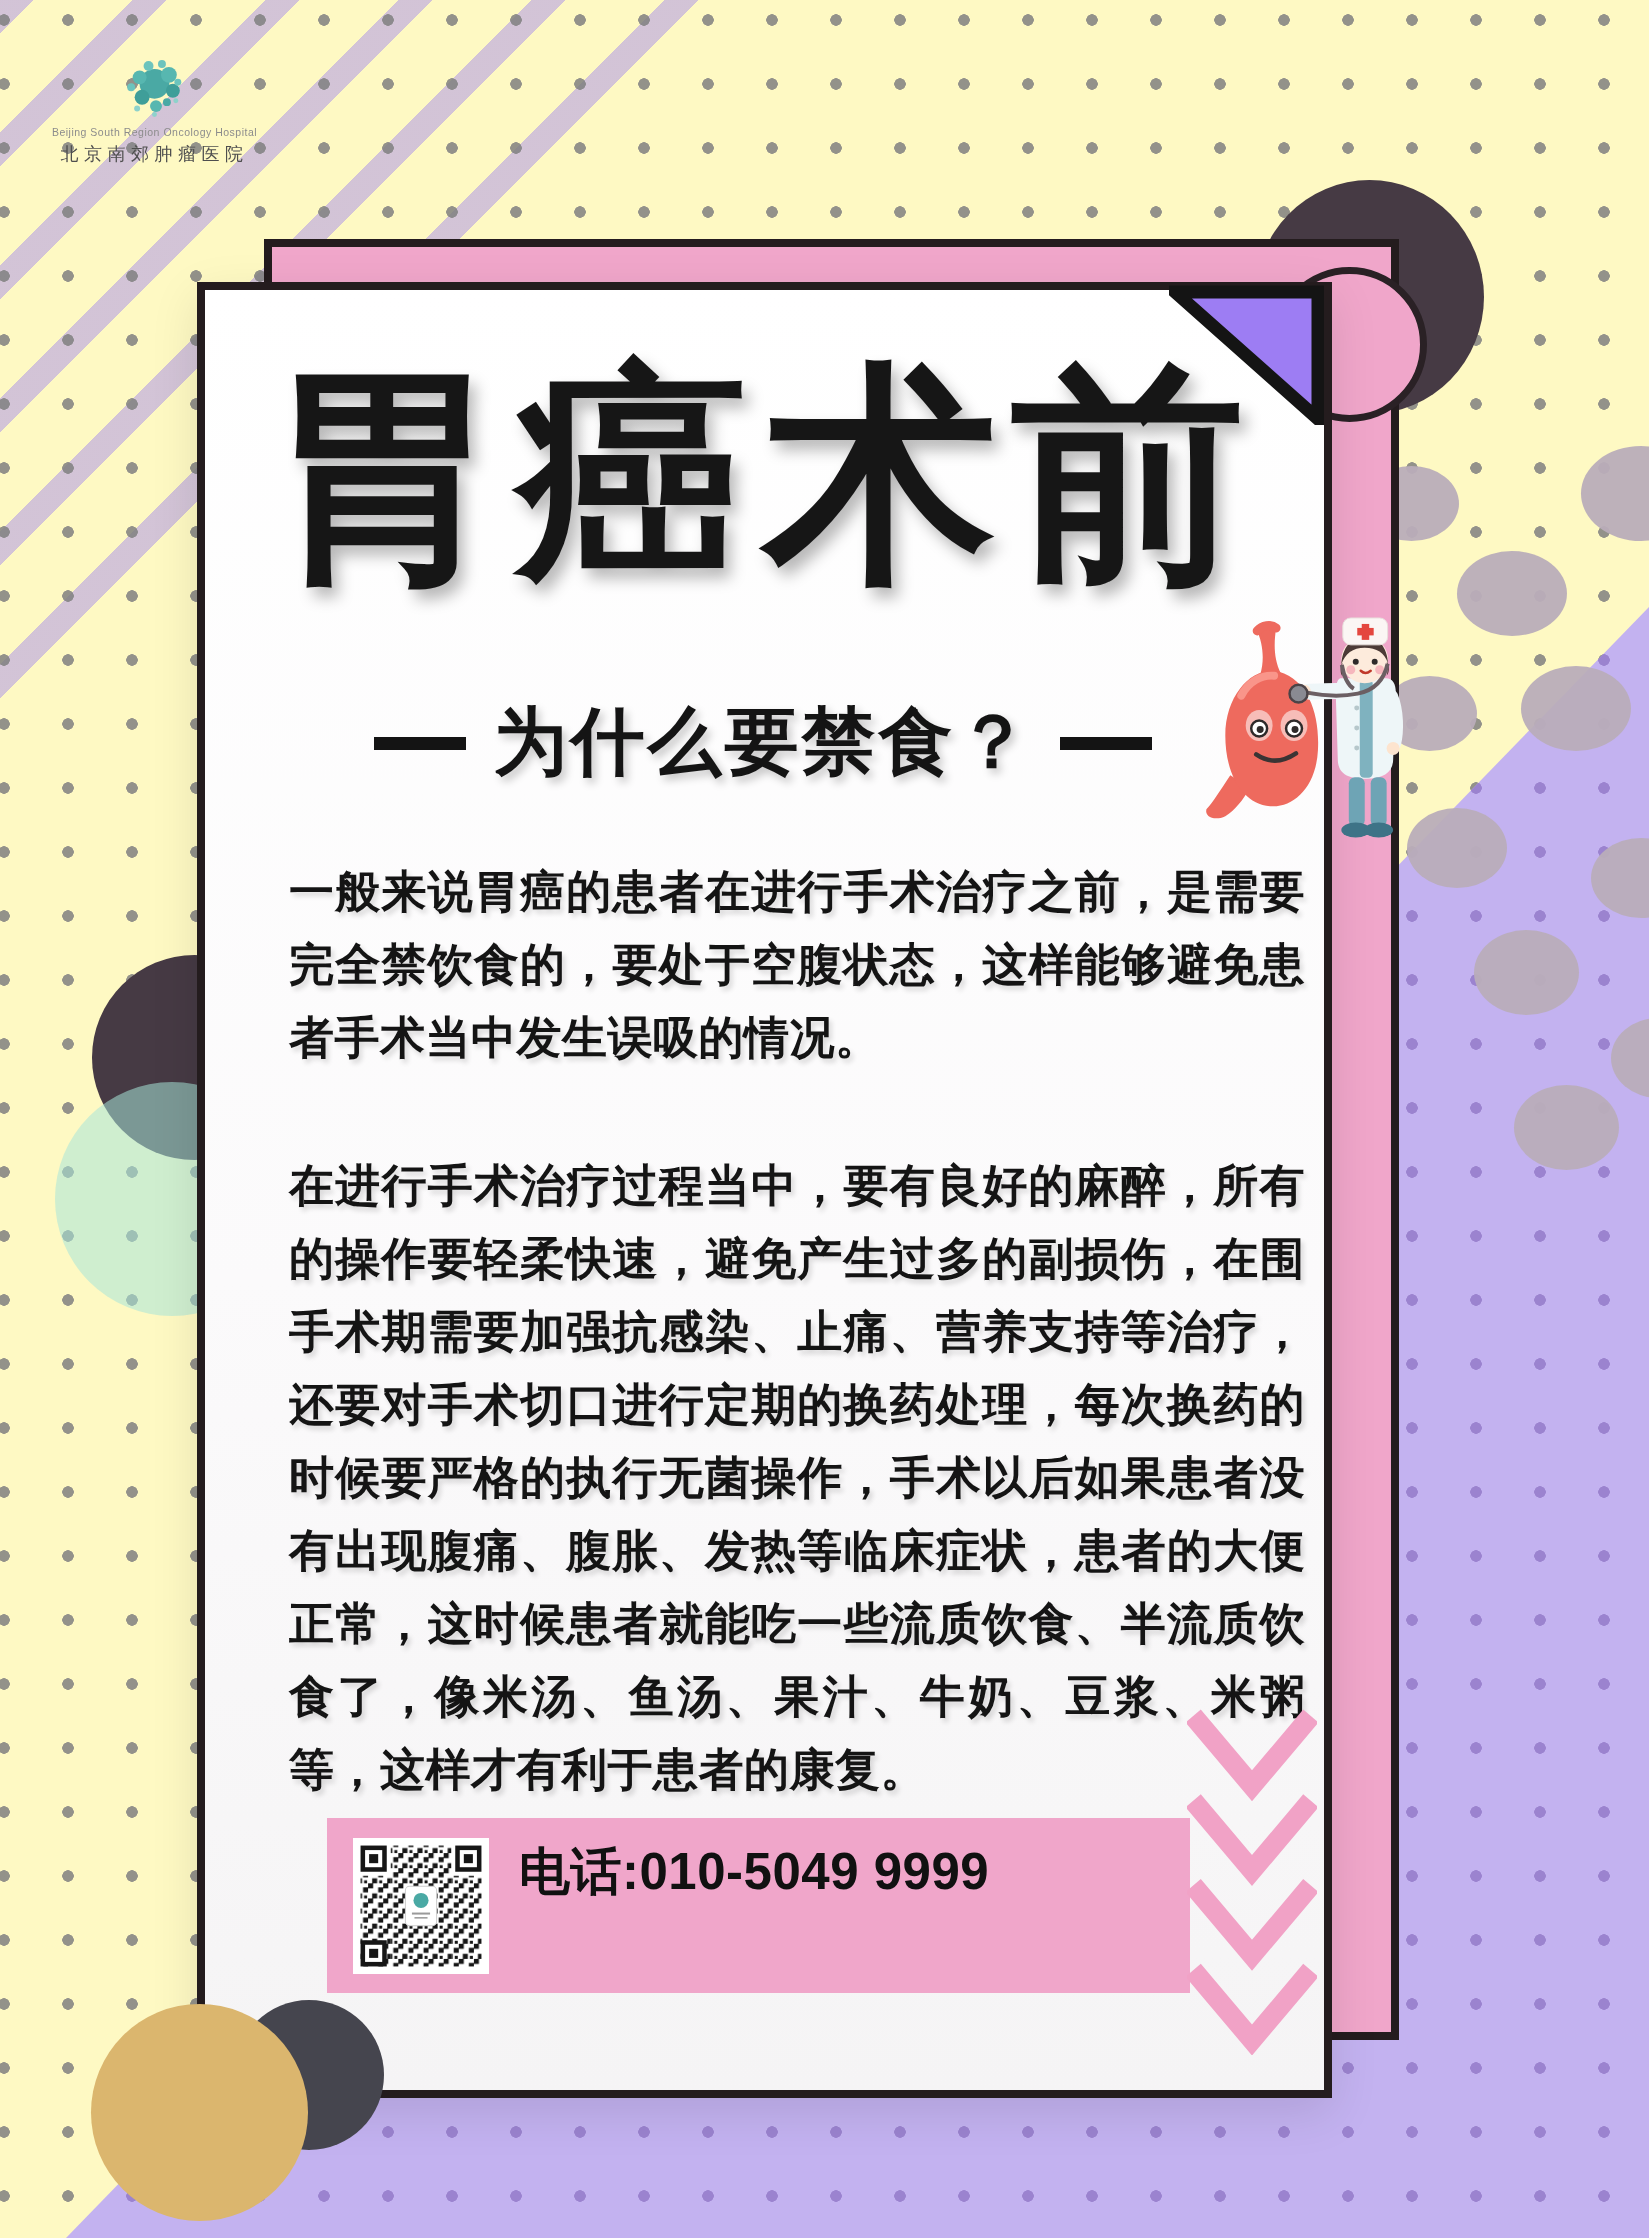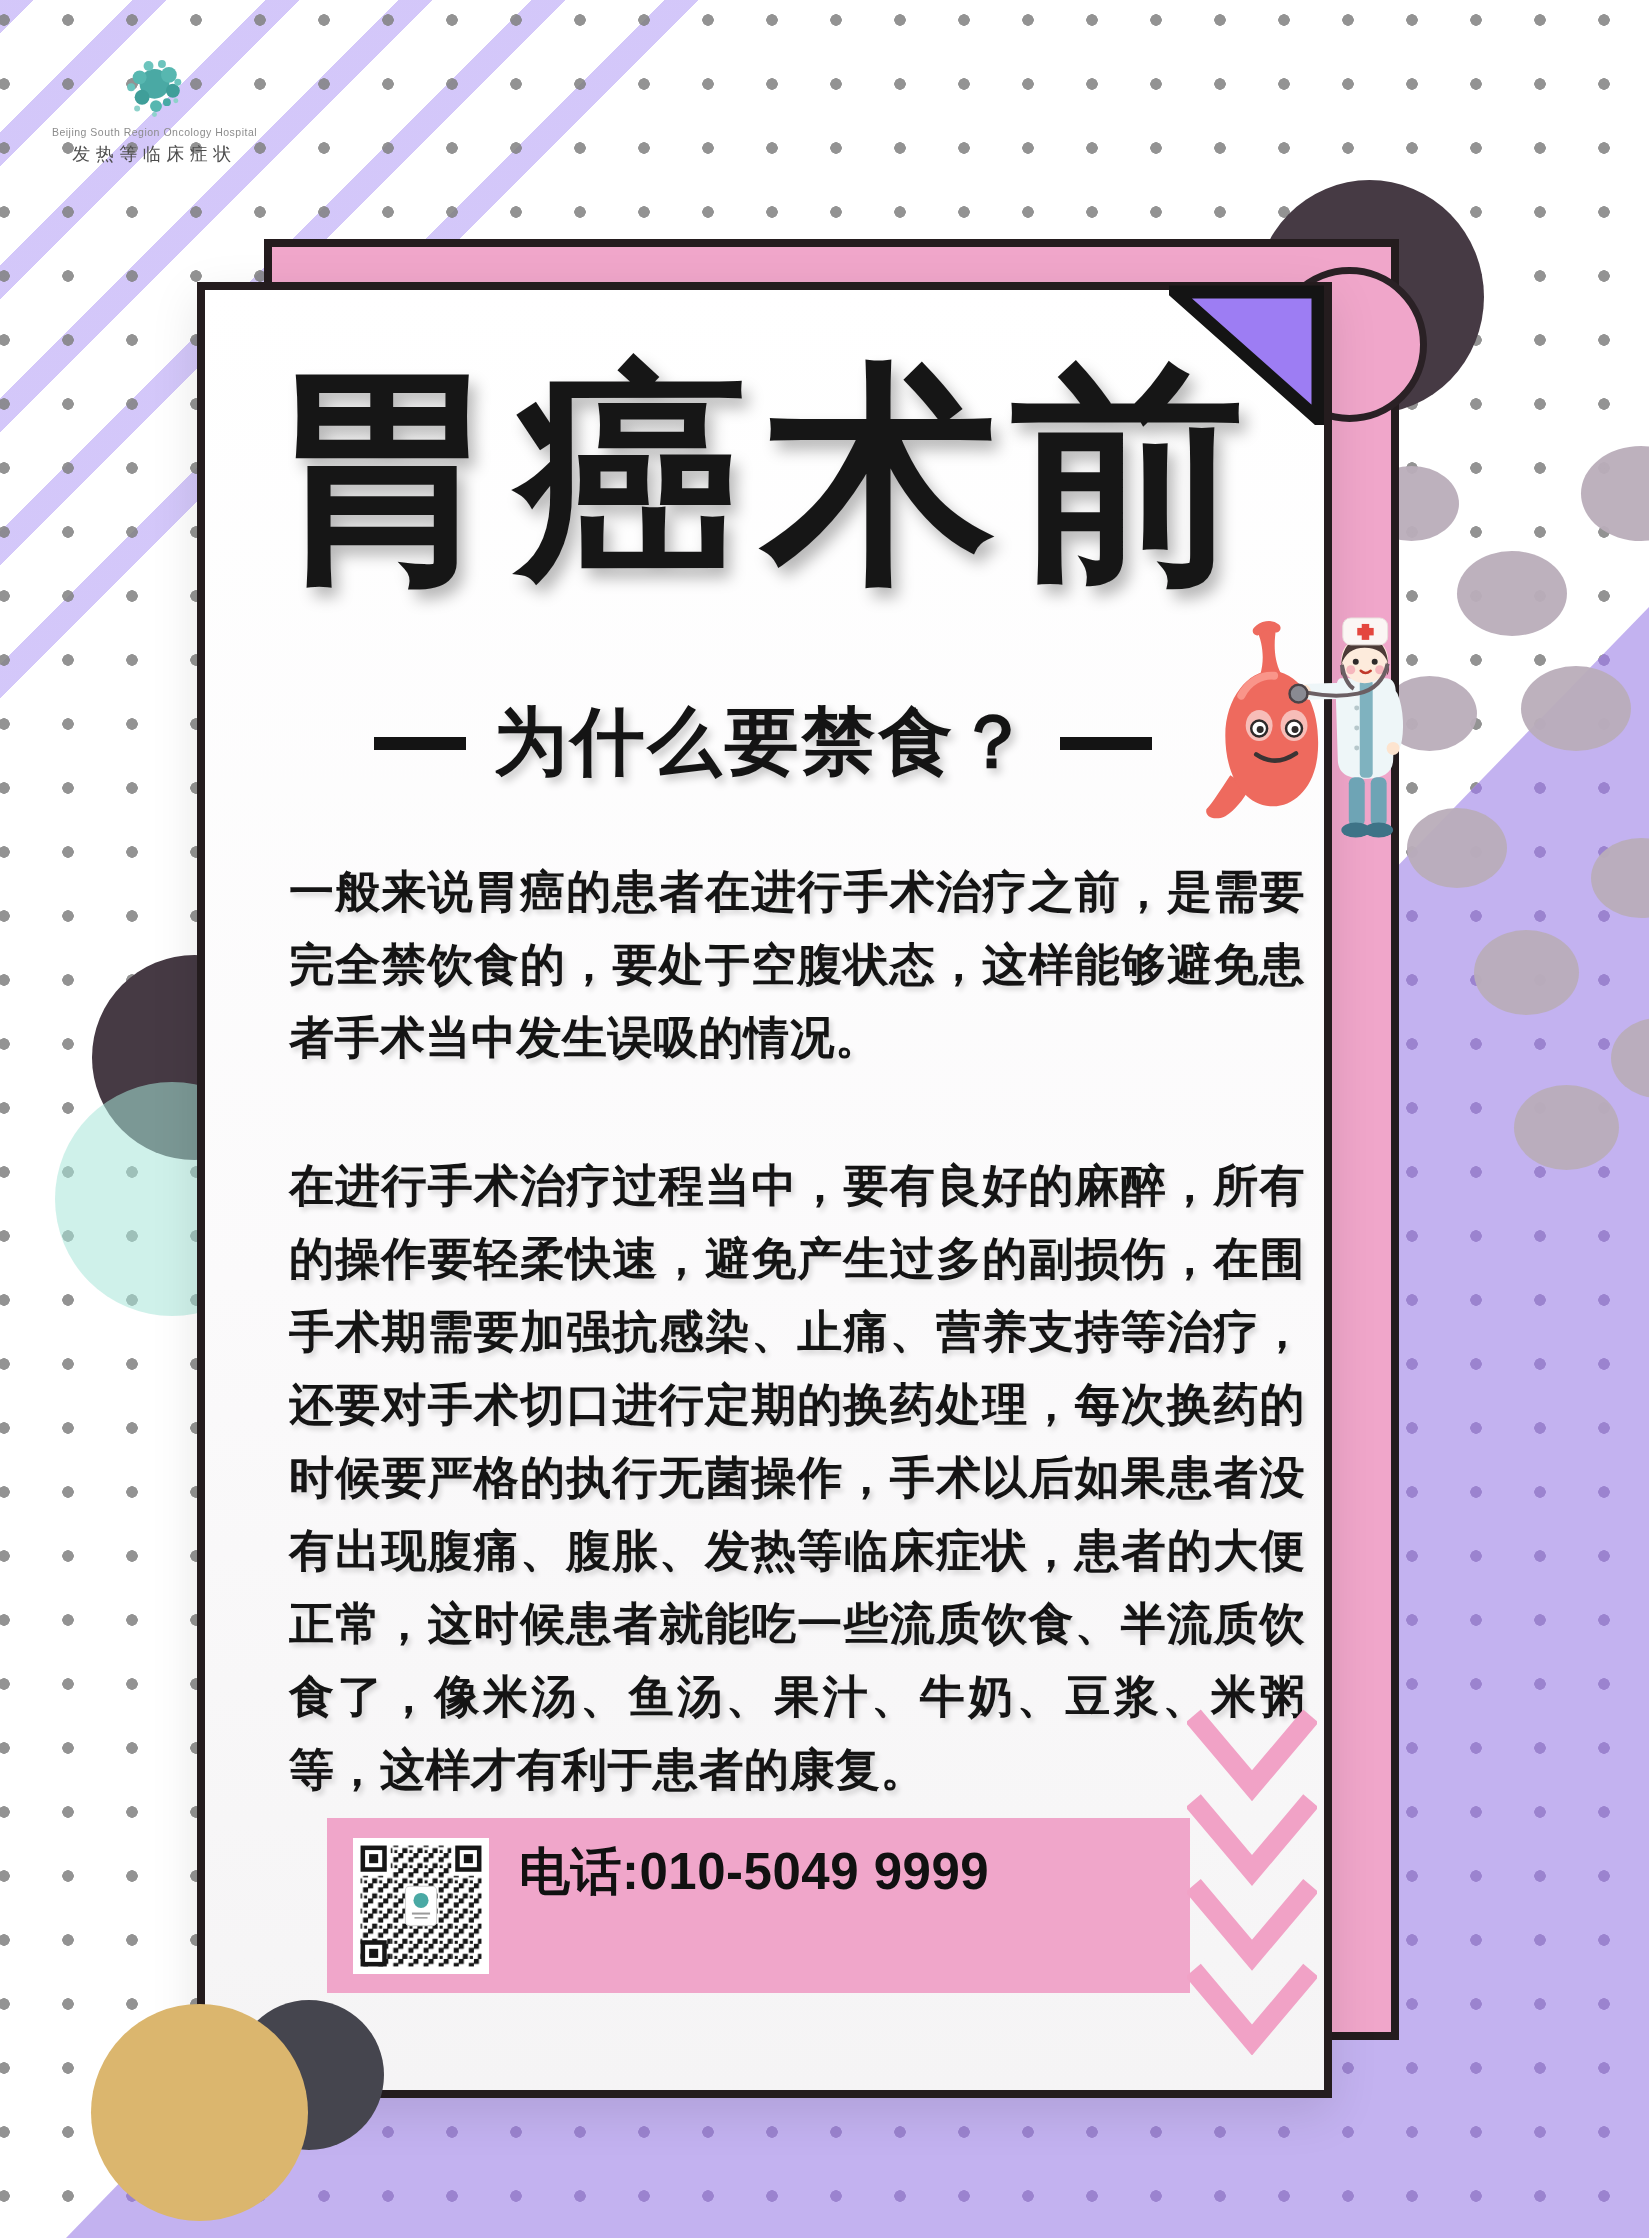--- a/index.html
+++ b/index.html
@@ -1,16 +1,16 @@
 <!DOCTYPE html>
 <html style="font-size:8px"><head>
 <meta charset="utf-8">
 <style>
   html,body{margin:0;padding:0;background:#e9e9ee;font-family:"Liberation Sans",sans-serif;}
-  .poster{position:relative;width:1650px;height:2239px;background:#ffffff;overflow:hidden;}
+  .poster{position:relative;width:1650px;height:2239px;background:#fef9c3;overflow:hidden;}
 
   
   .stripes{position:absolute;inset:0;z-index:0;
     background:repeating-linear-gradient(135deg, rgba(151,122,242,0.42) 0 24px, transparent 24px 94px);
     clip-path:polygon(0 0, 788px 0, 0 788px);}
   .dotgrid{position:absolute;inset:0;z-index:0;
     background-image:radial-gradient(circle, rgba(128,128,128,0.85) 5.5px, transparent 6px);
     background-size:64px 64px;background-position:36px 52px;}
   .lavender{position:absolute;inset:0;z-index:0;background-color:#c3b2f0;
     background-image:radial-gradient(circle, #9b83cf 5.5px, transparent 6px);
@@ -106,21 +106,21 @@
       <circle cx="63" cy="22" r="10" fill="#6cc4bd"></circle>
       <circle cx="90" cy="18" r="8" fill="#6cc4bd"></circle>
       <circle cx="28" cy="65" r="8" fill="#6cc4bd"></circle>
       <circle cx="122" cy="55" r="7" fill="#6cc4bd"></circle>
       <circle cx="100" cy="95" r="8" fill="#49a9a5"></circle>
       <circle cx="40" cy="108" r="6" fill="#8ed2cb"></circle>
       <circle cx="118" cy="92" r="5" fill="#8ed2cb"></circle>
       <circle cx="75" cy="120" r="5" fill="#8ed2cb"></circle>
     </svg>
     <div class="logo-en">Beijing South Region Oncology Hospital</div>
-    <div class="logo-zh">发热等临床症状</div>
+    <div class="logo-zh">北京南郊肿瘤医院</div>
   </div>
 
   <div class="title">胃癌术前</div>
   <div class="subtitle-row">
     <span class="subtitle-dash"></span>
     <span class="subtitle">为什么要禁食？</span>
     <span class="subtitle-dash"></span>
   </div>
 
   <div class="body-text">

